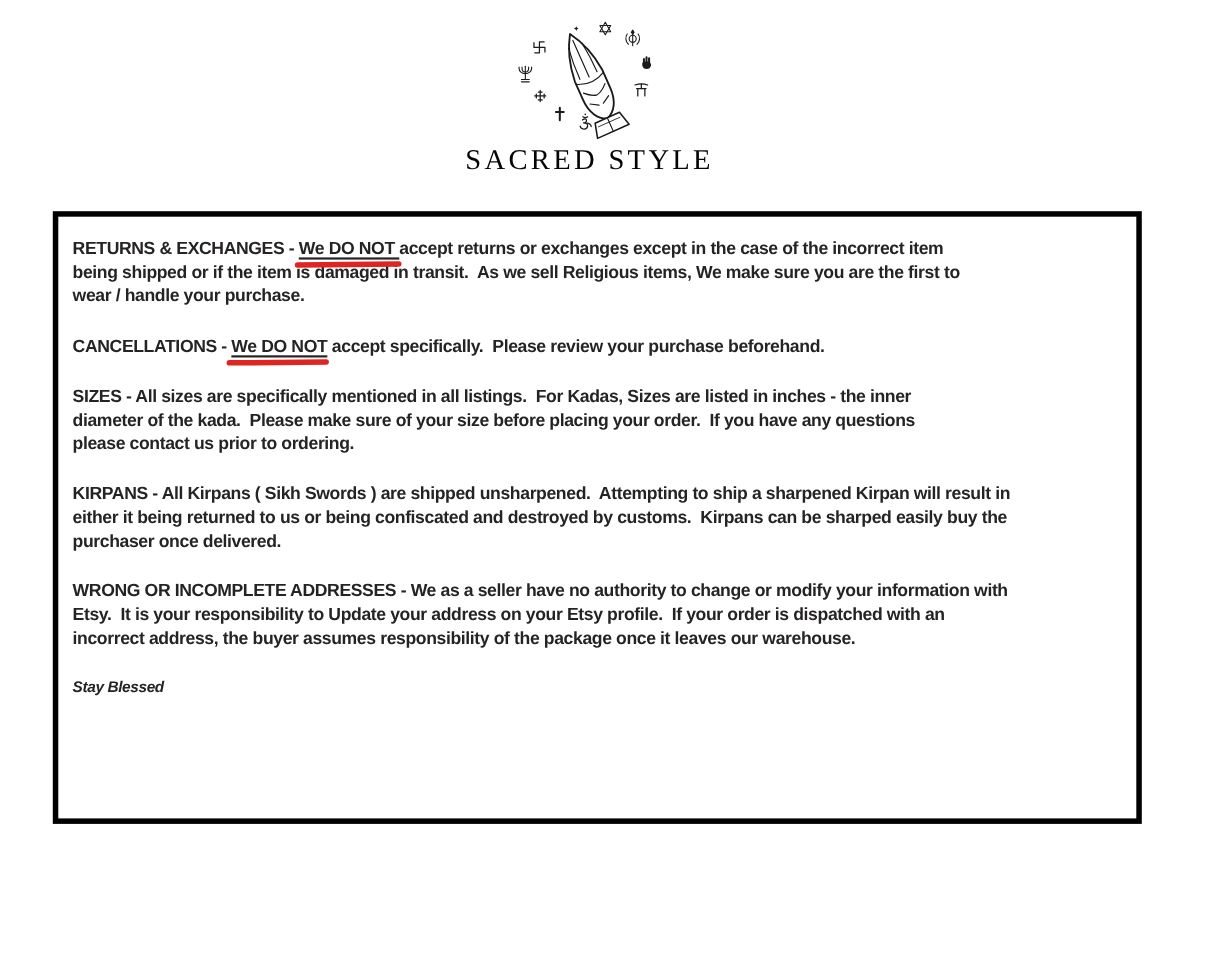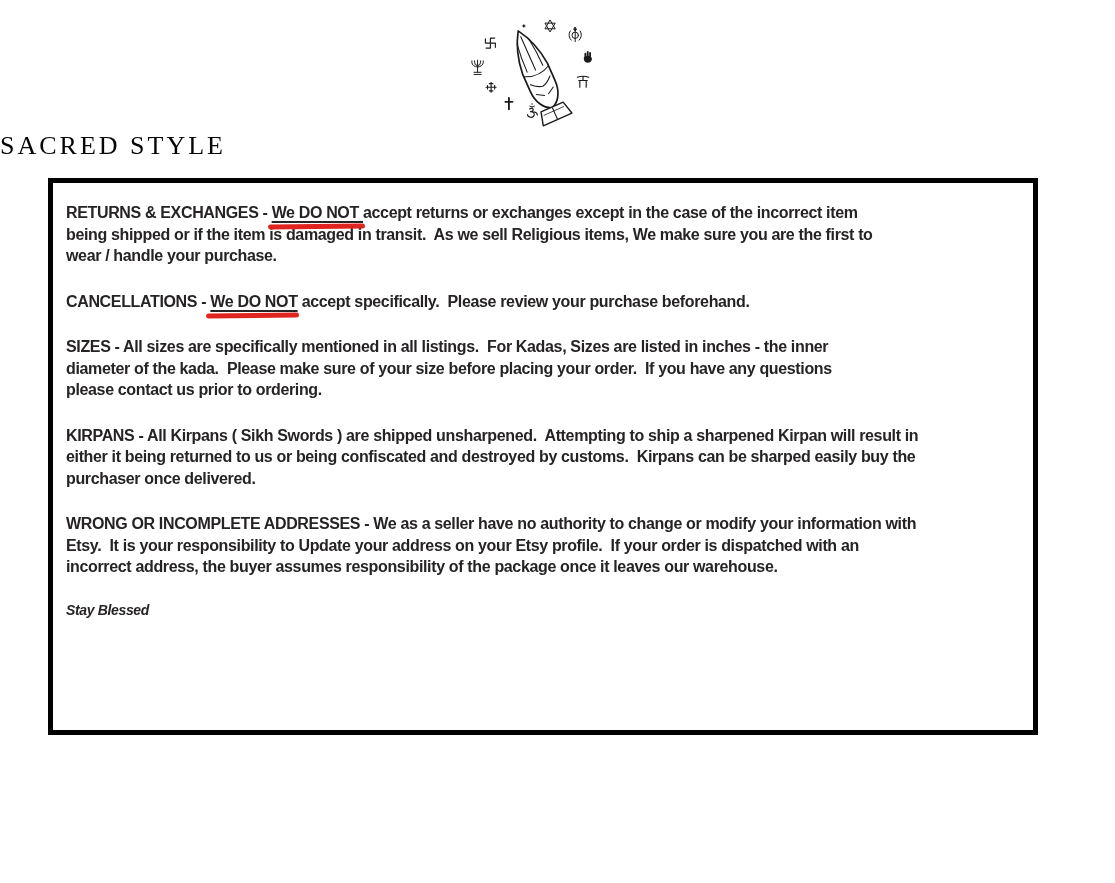--- a/index.html
+++ b/index.html
@@ -12,34 +12,34 @@
   body{
     width:1115px;height:883px;
     background:#ffffff;
     position:relative;
     font-family:"Liberation Sans", sans-serif;
     color:var(--ink);
     overflow:hidden;
   }
   .logo-wrap{
     position:absolute;top:16px;left:0;width:1072px;
-    text-align:left;
+    text-align:center;
   }
   .logo-svg{display:block;margin:0 auto;}
   .brand-title{
     font-family:"Liberation Serif", serif;
     font-size:26px;
     letter-spacing:3px;
     color:#050505;
     margin-top:1px;
     font-weight:500;
   }
   .policy-box{
     position:absolute;
-    top:178px;left:48px;
+    top:192px;left:48px;
     width:990px;height:557px;
     border:5px solid #000;
     background:#fff;
     padding:19px 14px 0 13px;
   }
   .para{
     margin:0 0 24px 0;
     font-weight:bold;
     font-size:16px;
     line-height:21.5px;

